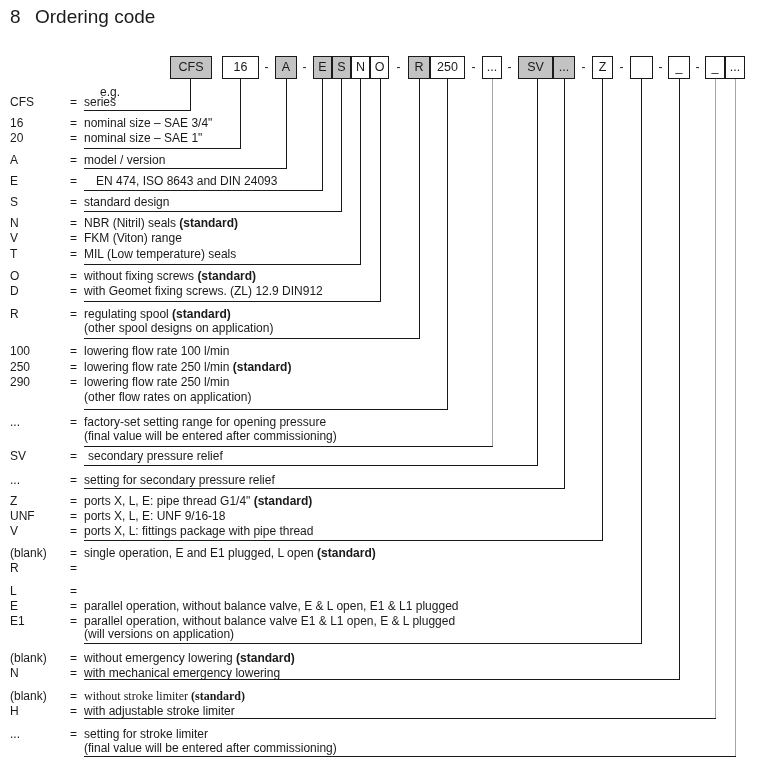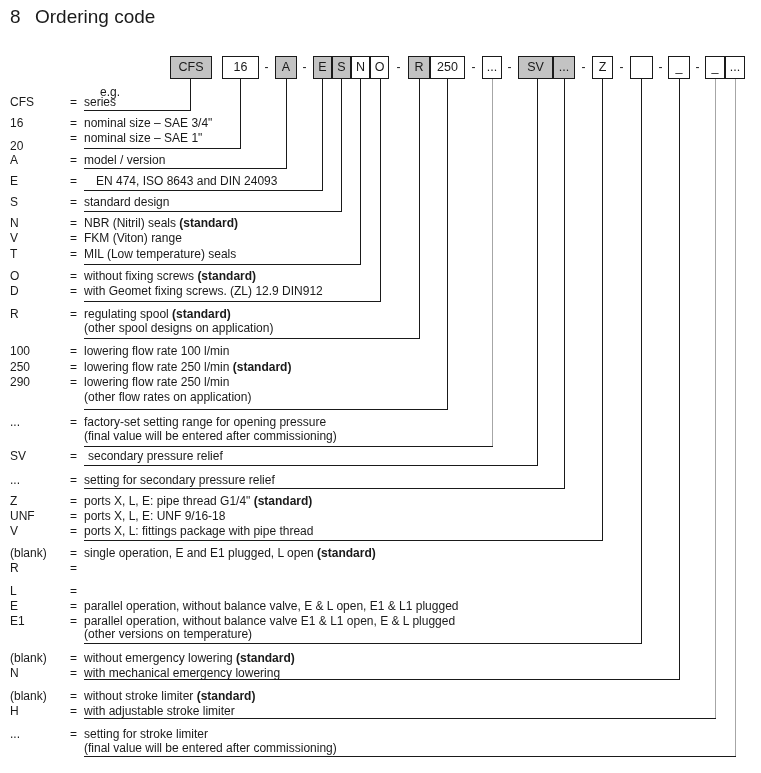--- a/index.html
+++ b/index.html
@@ -61,21 +61,21 @@
     <div class="vline" style="left: 190px; top: 79px; height: 32px;"></div>
     <div class="uline" style="left: 84px; top: 110px; width: 107px;"></div>
     <div class="lspan" style="left: 10px; top: 96px;">CFS</div>
     <div class="lspan" style="left: 70px; top: 96px;">=</div>
     <div class="lspan" style="left: 84px; top: 96px;">series</div>
     <div class="vline" style="left: 240px; top: 79px; height: 70px;"></div>
     <div class="uline" style="left: 84px; top: 148px; width: 157px;"></div>
     <div class="lspan" style="left: 10px; top: 117px;">16</div>
     <div class="lspan" style="left: 70px; top: 117px;">=</div>
     <div class="lspan" style="left: 84px; top: 117px;">nominal size – SAE 3/4"</div>
-    <div class="lspan" style="left: 10px; top: 140px;">20</div>
+    <div class="lspan" style="left: 10px; top: 132px;">20</div>
     <div class="lspan" style="left: 70px; top: 132px;">=</div>
     <div class="lspan" style="left: 84px; top: 132px;">nominal size – SAE 1"</div>
     <div class="vline" style="left: 286px; top: 79px; height: 90px;"></div>
     <div class="uline" style="left: 84px; top: 168px; width: 203px;"></div>
     <div class="lspan" style="left: 10px; top: 154px;">A</div>
     <div class="lspan" style="left: 70px; top: 154px;">=</div>
     <div class="lspan" style="left: 84px; top: 154px;">model / version</div>
     <div class="vline" style="left: 322px; top: 79px; height: 112px;"></div>
     <div class="uline" style="left: 84px; top: 190px; width: 239px;"></div>
     <div class="lspan" style="left: 10px; top: 175px;">E</div>
@@ -158,34 +158,34 @@
     <div class="lspan" style="left: 10px; top: 562px;">R</div>
     <div class="lspan" style="left: 70px; top: 562px;">=</div>
     <div class="lspan" style="left: 10px; top: 585px;">L</div>
     <div class="lspan" style="left: 70px; top: 585px;">=</div>
     <div class="lspan" style="left: 10px; top: 600px;">E</div>
     <div class="lspan" style="left: 70px; top: 600px;">=</div>
     <div class="lspan" style="left: 84px; top: 600px;">parallel operation, without balance valve, E &amp; L open, E1 &amp; L1 plugged</div>
     <div class="lspan" style="left: 10px; top: 615px;">E1</div>
     <div class="lspan" style="left: 70px; top: 615px;">=</div>
     <div class="lspan" style="left: 84px; top: 615px;">parallel operation, without balance valve E1 &amp; L1 open, E &amp; L plugged</div>
-    <div class="lspan" style="left: 84px; top: 628px;">(other versions on temperature)</div>
+    <div class="lspan" style="left: 84px; top: 628px;">(will versions on application)</div>
     <div class="vline" style="left: 679px; top: 79px; height: 601px;"></div>
     <div class="uline" style="left: 84px; top: 679px; width: 596px;"></div>
     <div class="lspan" style="left: 10px; top: 652px;">(blank)</div>
     <div class="lspan" style="left: 70px; top: 652px;">=</div>
     <div class="lspan" style="left: 84px; top: 652px;">without emergency lowering <b>(standard)</b></div>
     <div class="lspan" style="left: 10px; top: 667px;">N</div>
     <div class="lspan" style="left: 70px; top: 667px;">=</div>
     <div class="lspan" style="left: 84px; top: 667px;">with mechanical emergency lowering</div>
     <div class="vline gray" style="left: 715px; top: 79px; height: 640px;"></div>
     <div class="uline" style="left: 84px; top: 718px; width: 632px;"></div>
     <div class="lspan" style="left: 10px; top: 690px;">(blank)</div>
     <div class="lspan" style="left: 70px; top: 690px;">=</div>
-    <div class="lspan" style="left: 84px; top: 690px;">without stroke limiter <b>(standard)</b></div>
+    <div class="lspan" style="left: 84px; top: 690px; font-family: Liberation Serif, serif;">without stroke limiter <b>(standard)</b></div>
     <div class="lspan" style="left: 10px; top: 705px;">H</div>
     <div class="lspan" style="left: 70px; top: 705px;">=</div>
     <div class="lspan" style="left: 84px; top: 705px;">with adjustable stroke limiter</div>
     <div class="vline gray" style="left: 735px; top: 79px; height: 678px;"></div>
     <div class="uline" style="left: 84px; top: 756px; width: 652px;"></div>
     <div class="lspan" style="left: 10px; top: 728px;">...</div>
     <div class="lspan" style="left: 70px; top: 728px;">=</div>
     <div class="lspan" style="left: 84px; top: 728px;">setting for stroke limiter</div>
     <div class="lspan" style="left: 84px; top: 742px;">(final value will be entered after commissioning)</div>
   </div>

